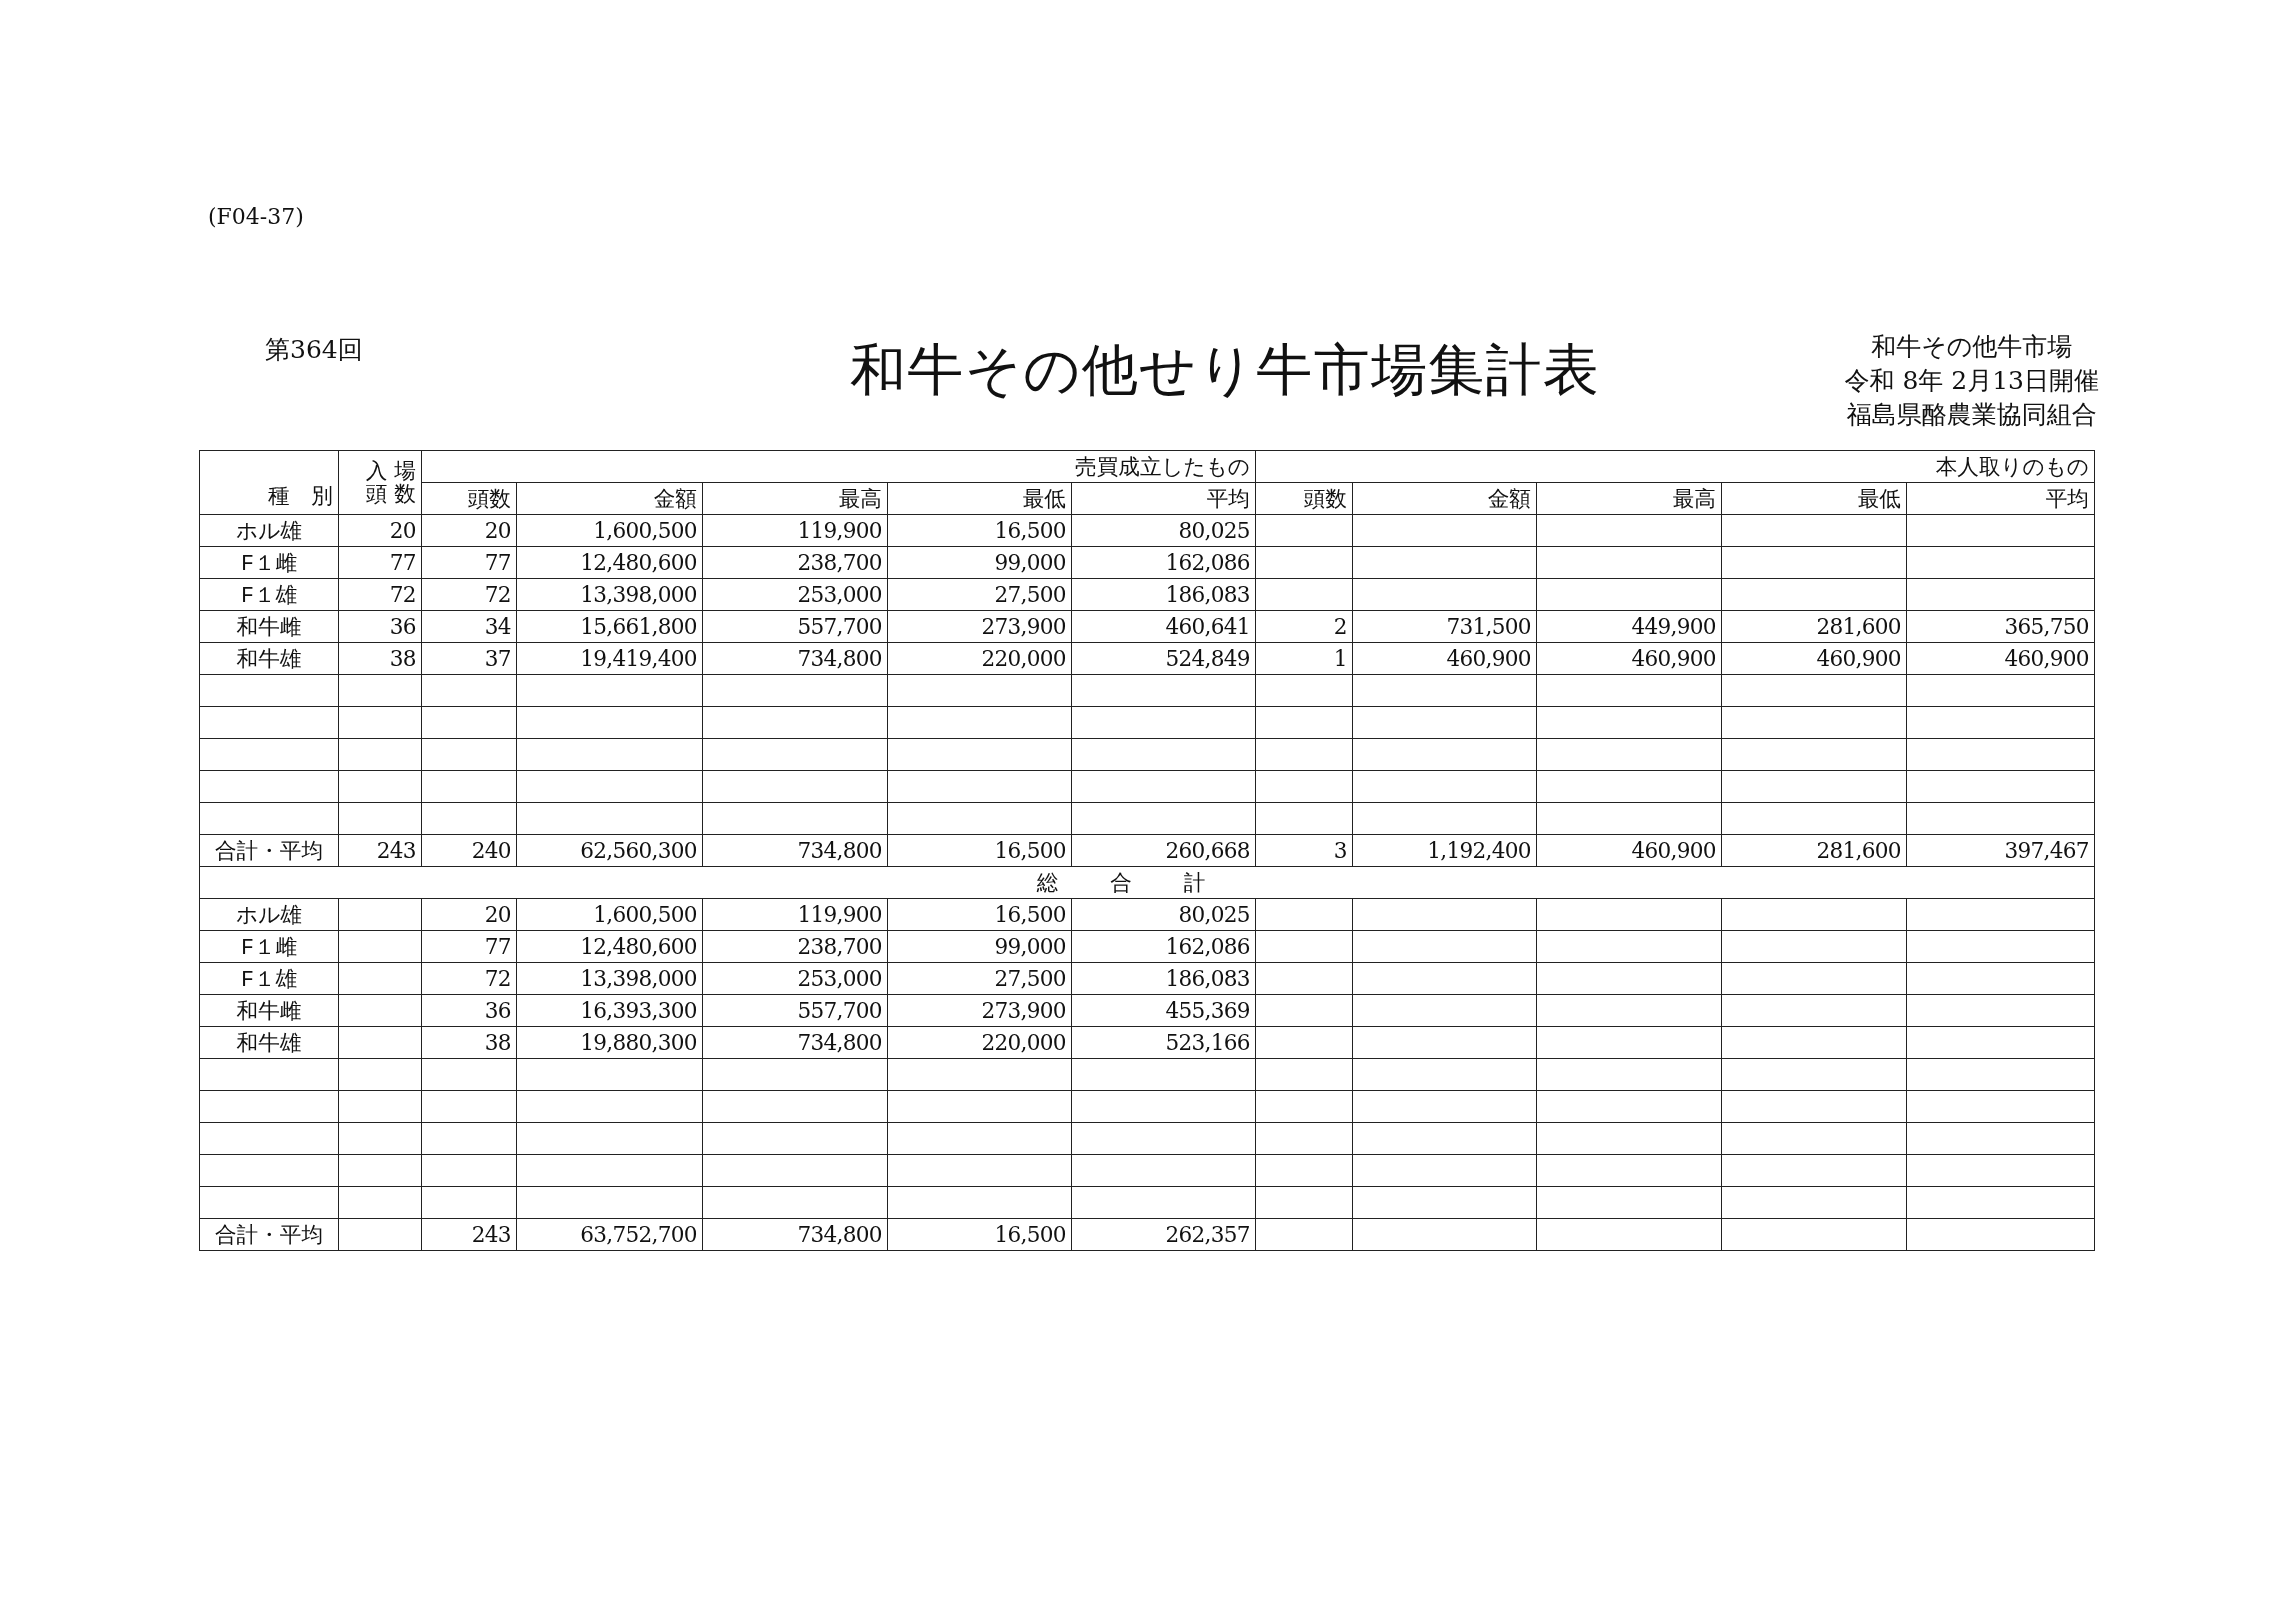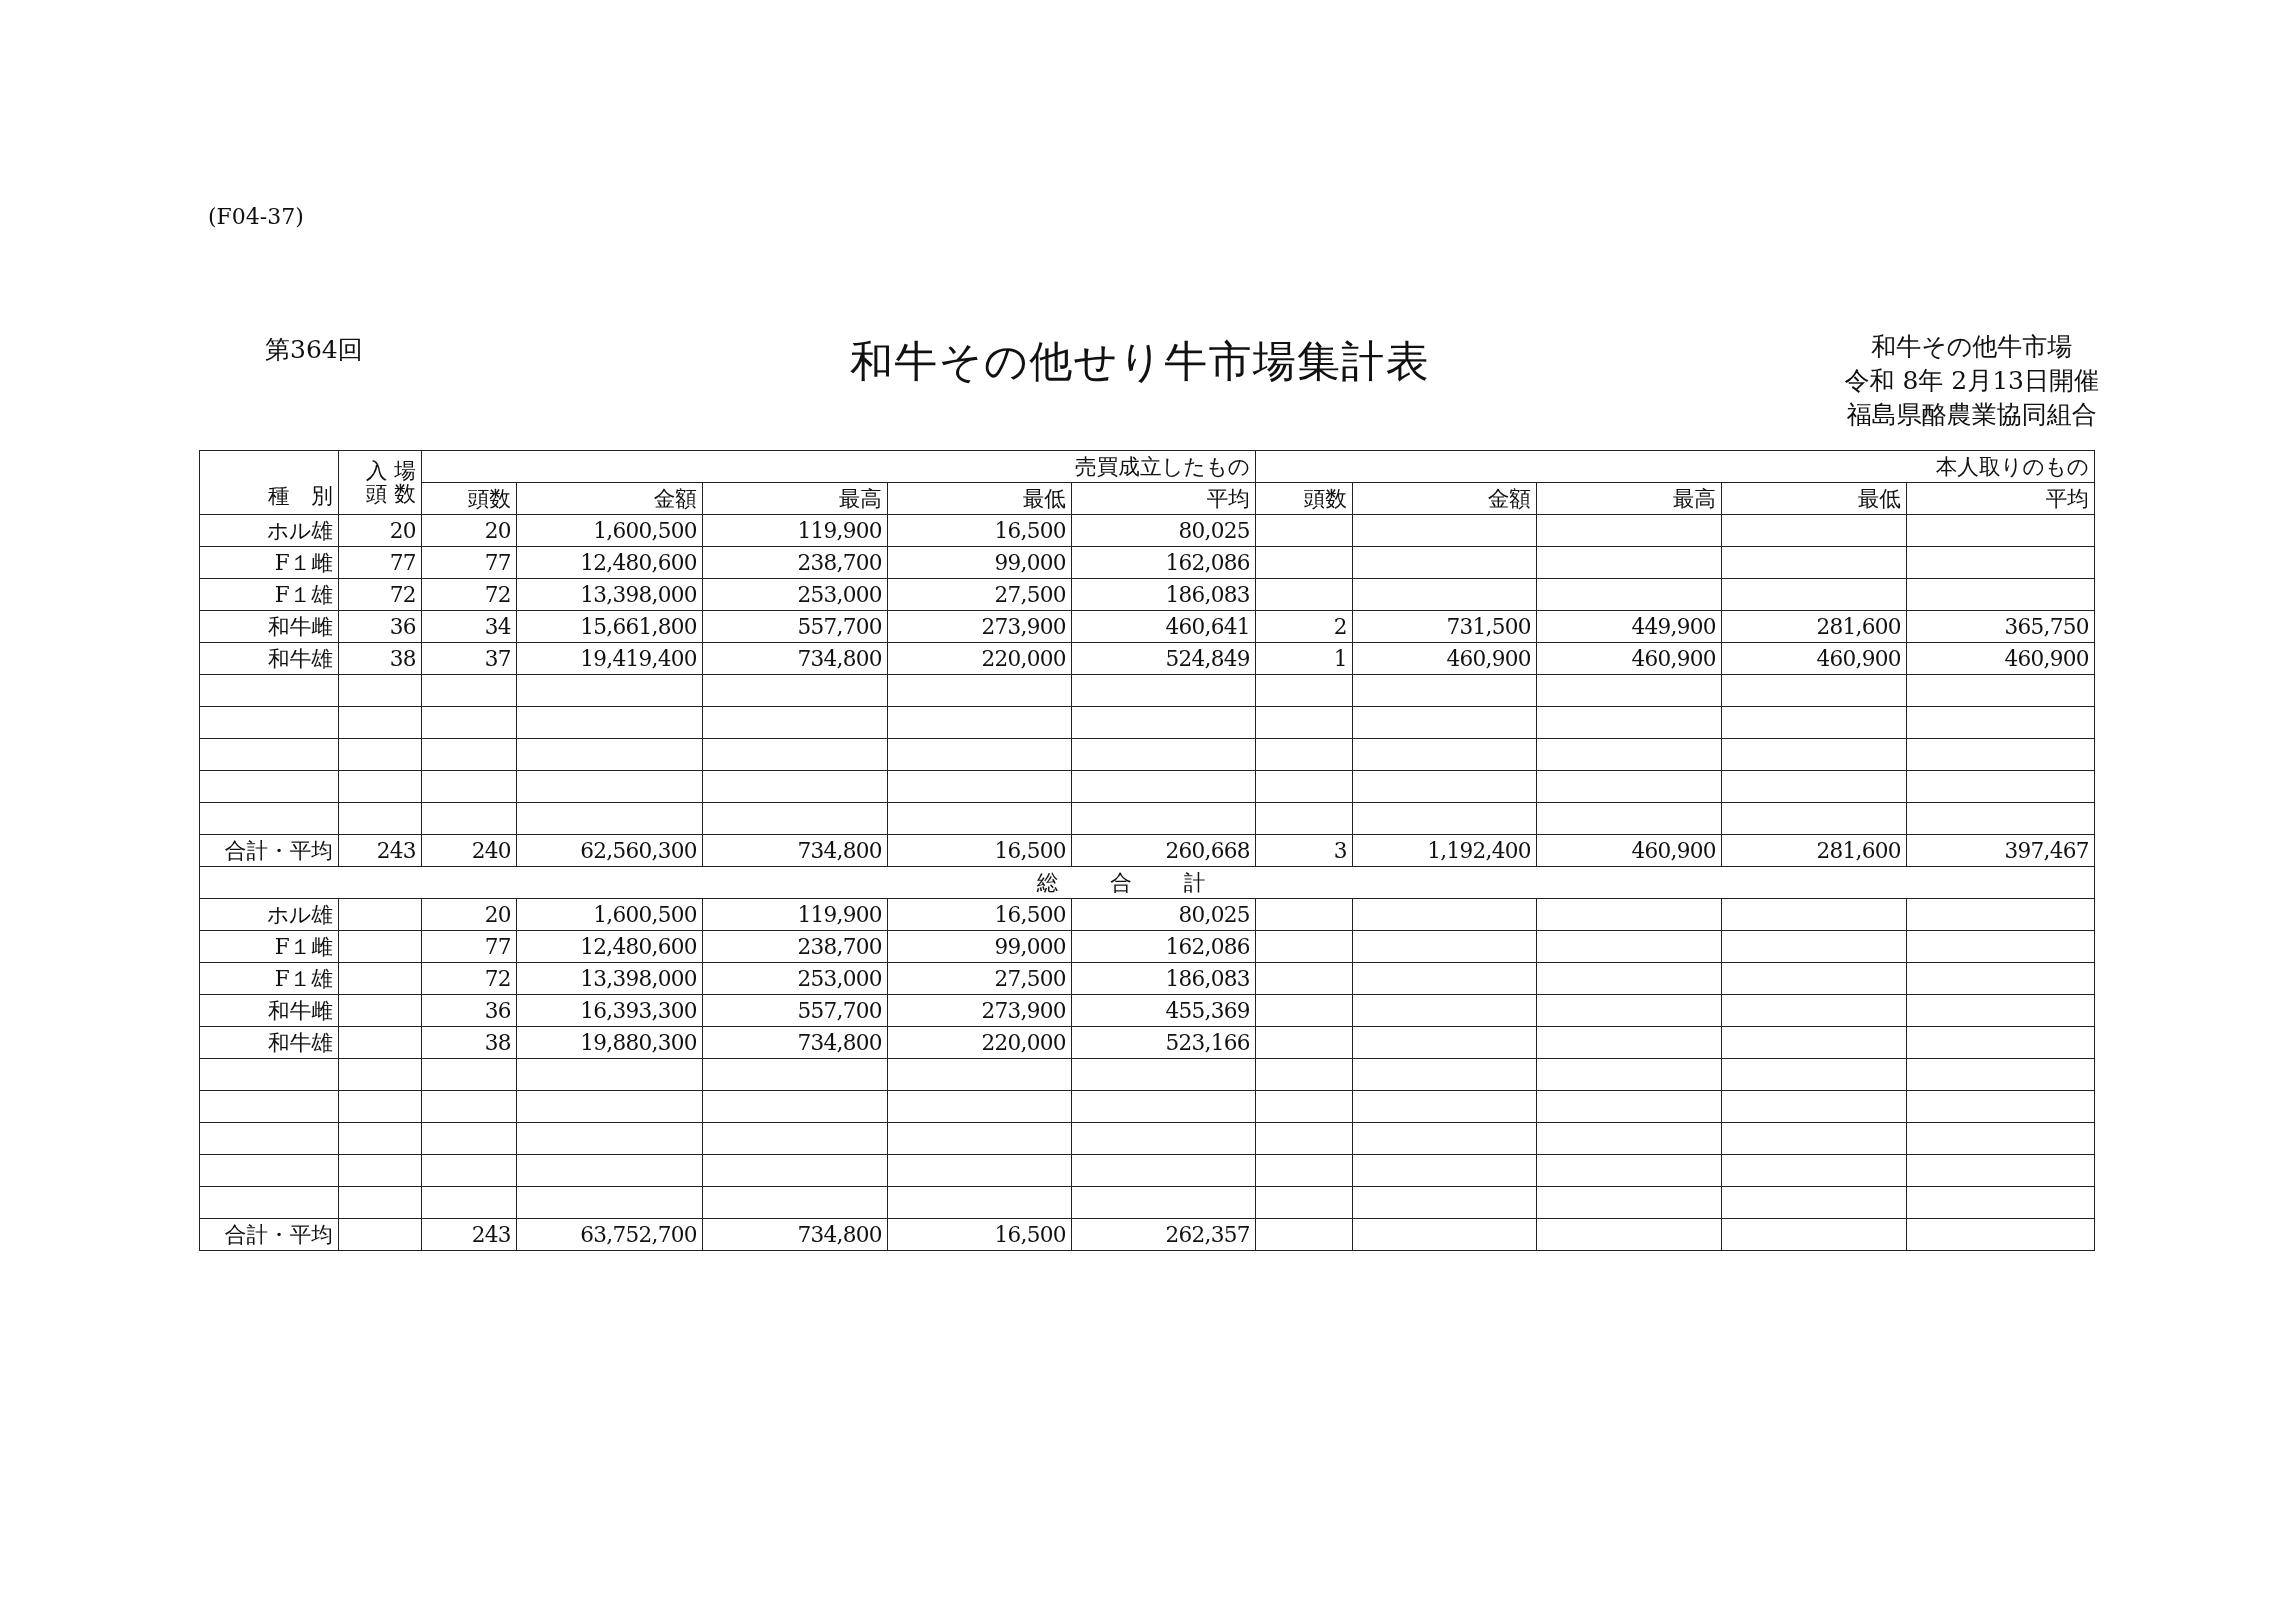--- a/index.html
+++ b/index.html
@@ -1,30 +1,30 @@
 <!DOCTYPE html>
 <html style="font-size:10.5px"><head>
 <meta charset="utf-8">
 <style>
   html, body { margin:0; padding:0; background:#ffffff; }
   body { width:2295px; height:1623px; position:relative; overflow:hidden;
          font-family:"DejaVu Serif","Liberation Serif",serif; color:#111; }
   .abs { position:absolute; }
   .code { left:208px; top:204px; font-size:22px; }
   .session { left:265px; top:333px; font-size:25px; }
-  .title { left:850px; top:333px; font-size:43px; letter-spacing:1.3px; }
+  .title { left:850px; top:333px; font-size:56px; letter-spacing:1.3px; }
   .issuer { right:196px; top:330px; text-align:center; font-size:25px; line-height:34px; }
   .issuer div { white-space:pre; }
 
   table.sheet { position:absolute; left:199px; top:450px; border-collapse:collapse;
                 table-layout:fixed; width:1896px; }
   table.sheet td { border:1.3px solid #222; padding:0 5.2px; height:31px; font-size:21.6px;
                    white-space:nowrap; overflow:hidden; }
   td.num { text-align:right; font-family:"DejaVu Serif","Liberation Serif",serif; letter-spacing:-0.7px; }
-  td.lbl { text-align:right; }
+  td.lbl { text-align:center;font-family:Liberation Mono, monospace; }
   td.ctr { text-align:right; }
   td.section { height:64px; text-align:center; letter-spacing:52px; font-size:22px; }
   tr.hdr-top td { height:31px; }
   tr.hdr-sub td { height:31px;margin-top:16px; }
   .vstack { display:inline-block; line-height:23.5px; }
 </style>
 </head>
 <body>
 
 <div class="abs code">(F04-37)</div>

